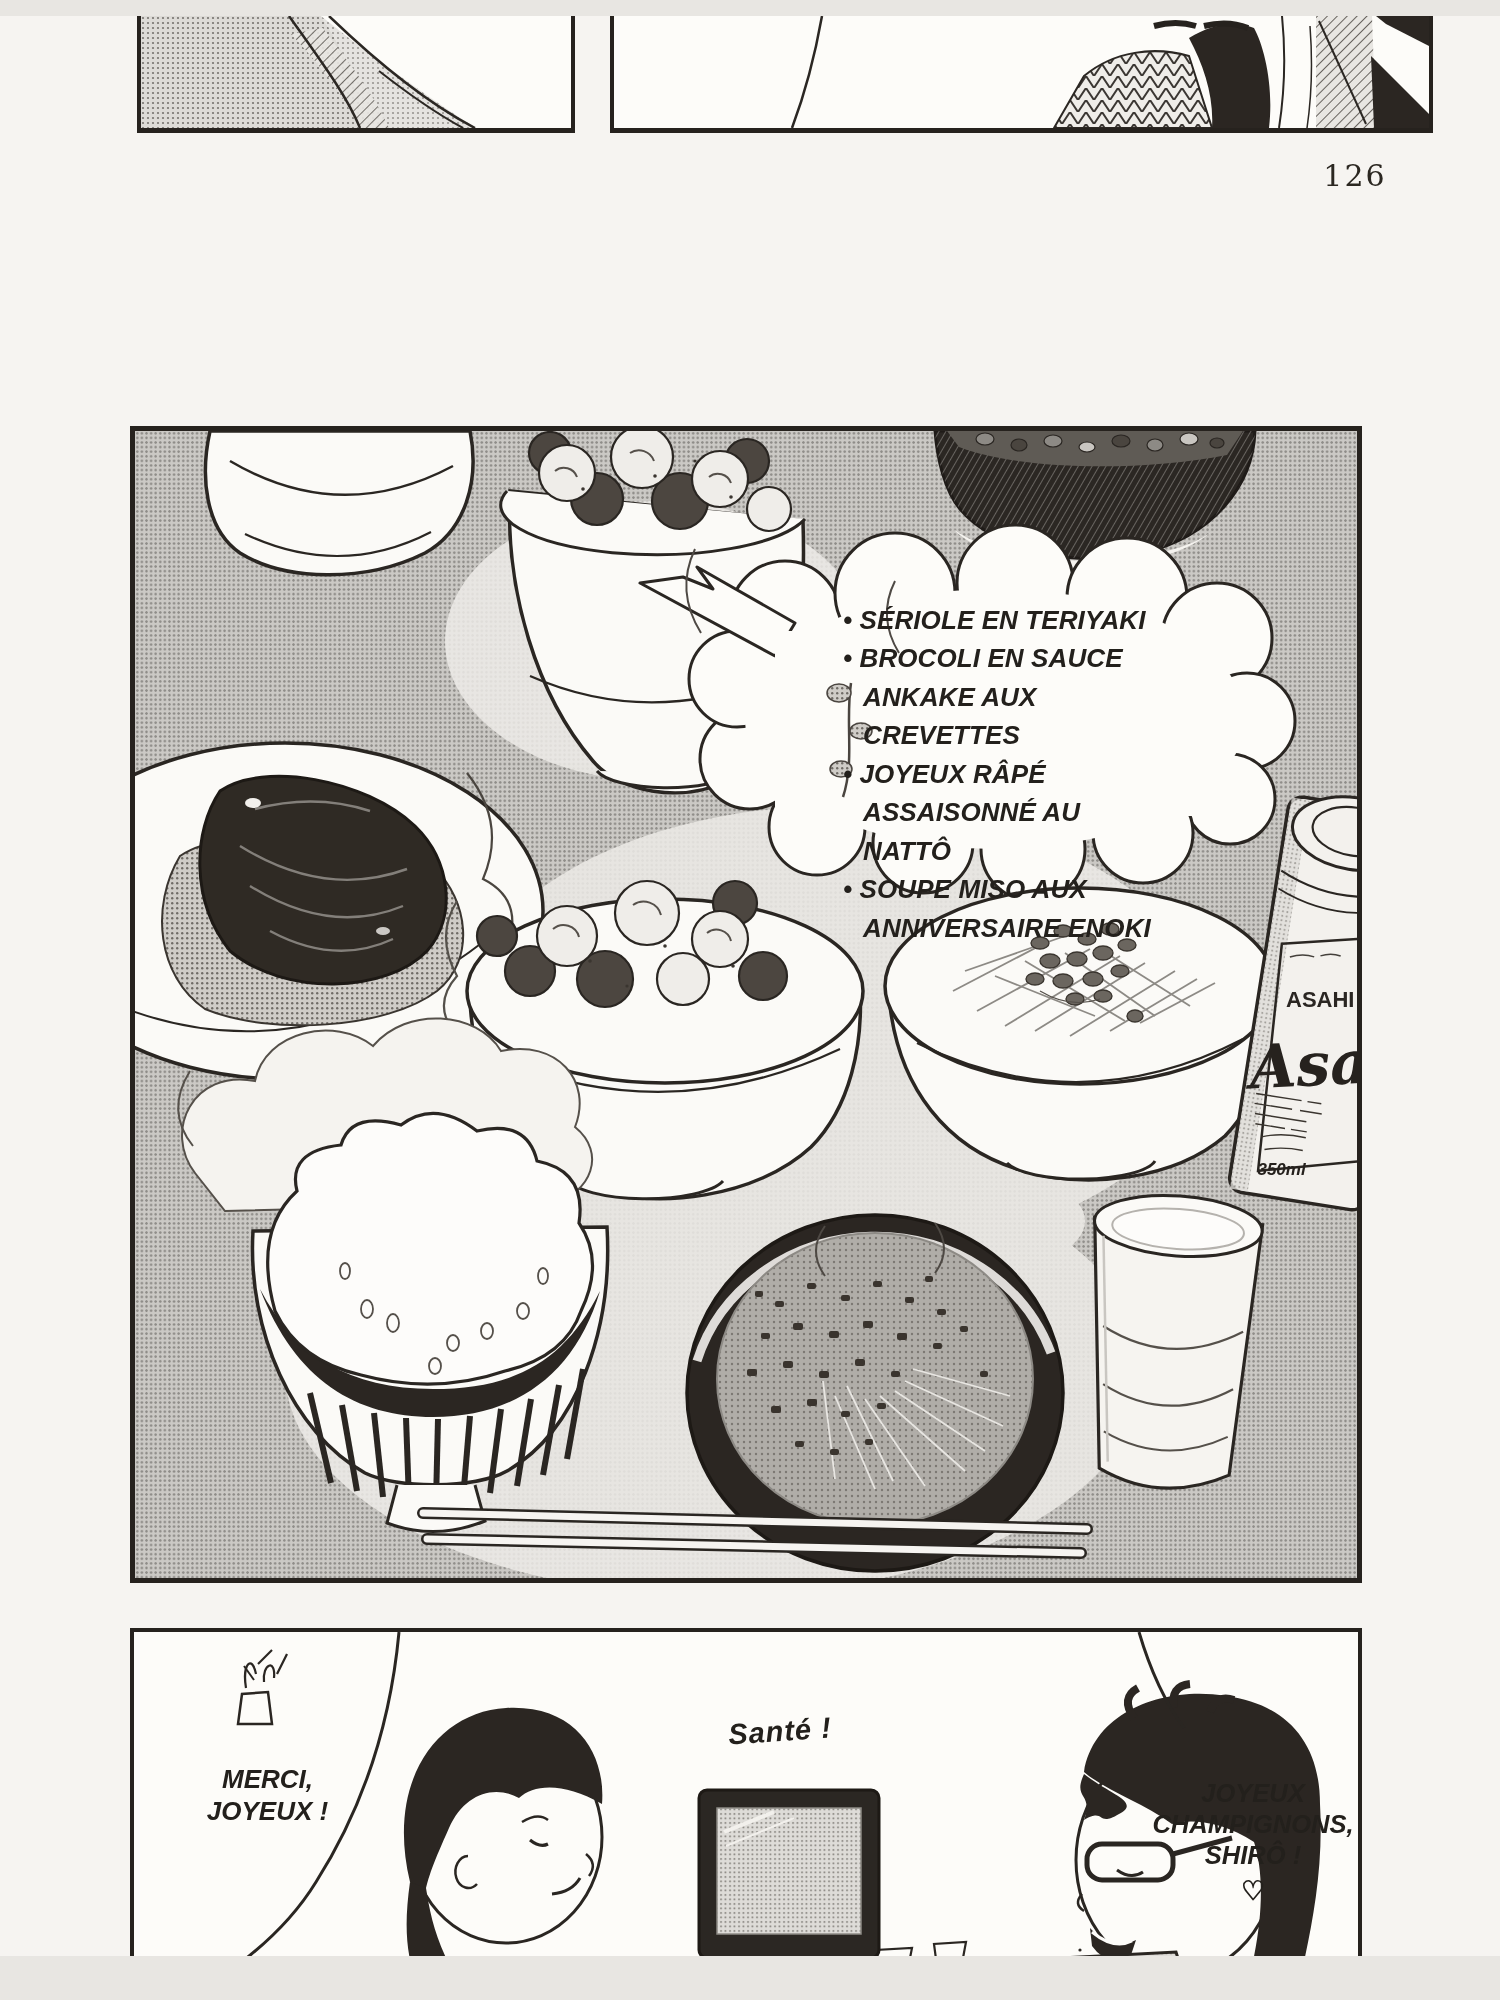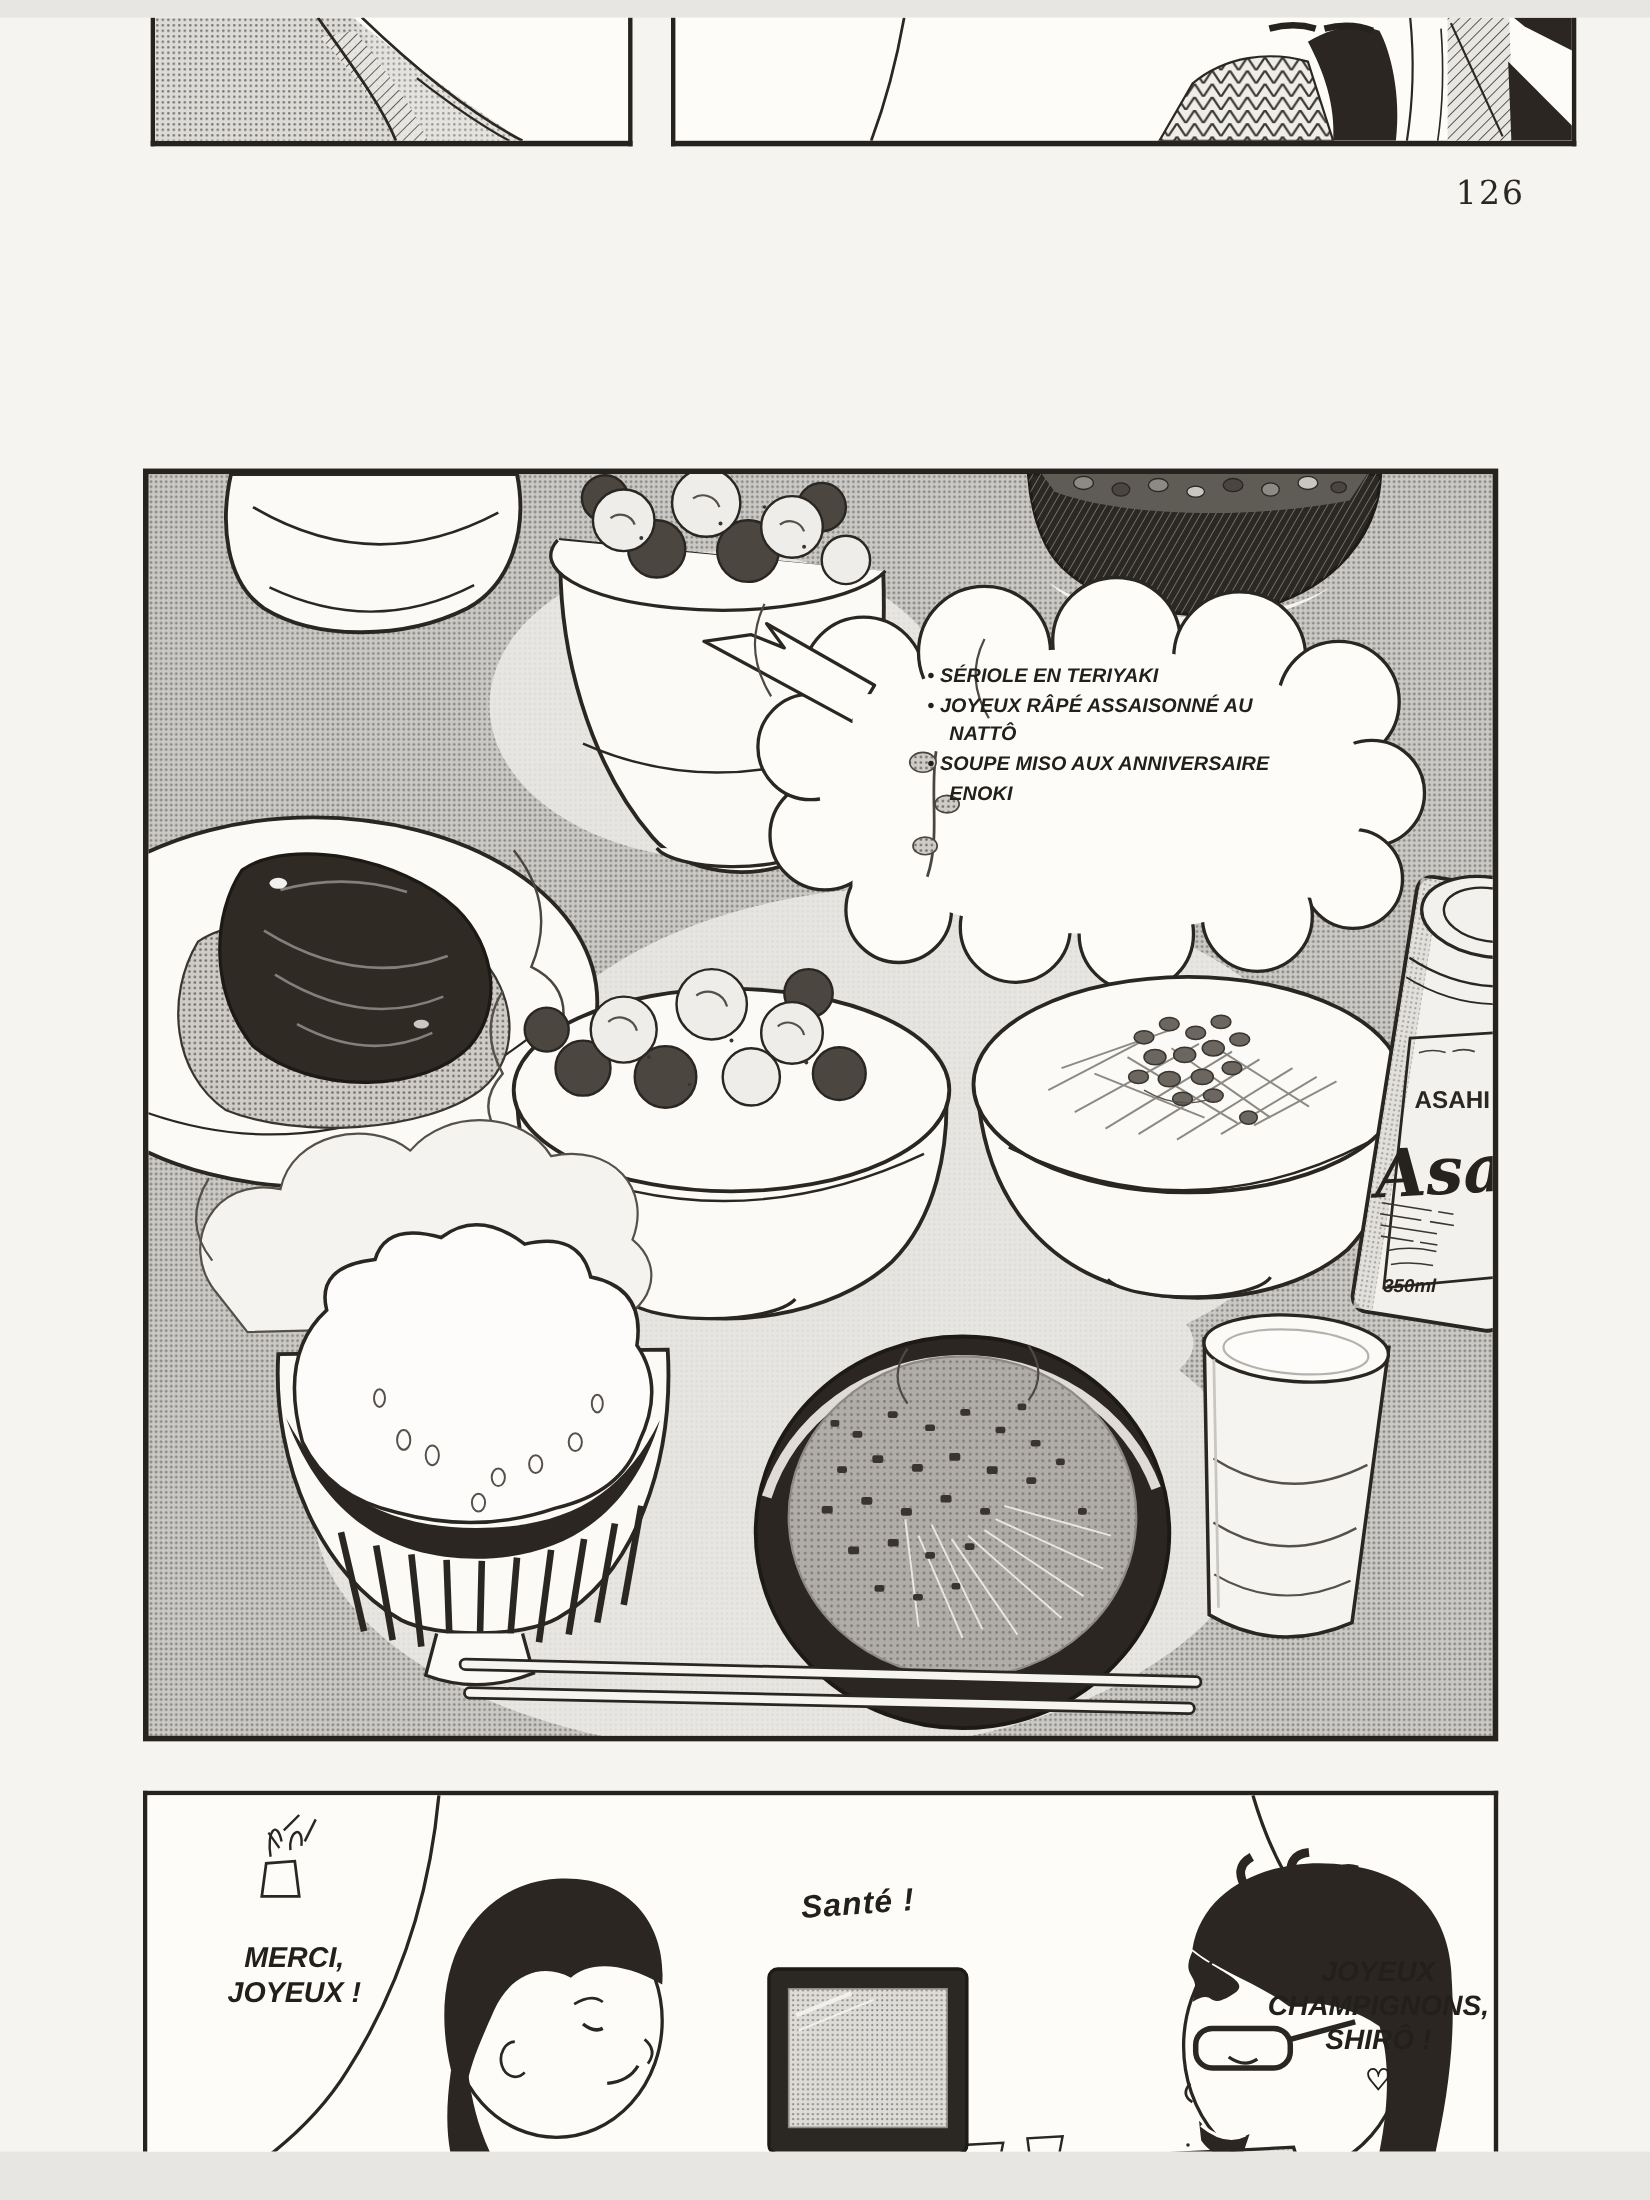--- a/index.html
+++ b/index.html
@@ -30,21 +30,21 @@
   .panel-middle { left:130px; top:410px; width:1232px; height:1157px;
     border:5px solid #26221e;
     background-color:#cbc9c5;
     background-image:radial-gradient(circle, #8f8d89 1.1px, transparent 1.4px);
     background-size:4.6px 4.6px; }
 
   .panel-bottom { left:130px; top:1612px; width:1232px; height:388px;
     border:4px solid #26221e; border-bottom:none; }
 
   .manga-text { position:absolute; font-weight:bold; font-style:italic; color:#23201c; }
-  .menu-text  { left:708px; top:170px; width:332px; font-size:18px; line-height:1.48; letter-spacing:0.1px; }
+  .menu-text  { left:708px; top:170px; width:332px; font-size:26px; line-height:1.48; letter-spacing:0.1px; }
   .menu-text .menu-item { padding-left:20px; text-indent:-20px; }
   .dialogue   { text-align:center; line-height:1.22; }
   .merci  { left:36px;  top:132px; width:195px; font-size:26px; }
   .sante  { left:556px; top:82px;  width:180px; font-size:29px; transform:rotate(-4deg); letter-spacing:1px; }
   .joyeux { left:1012px; top:146px; width:214px; font-size:25.5px; }
   .joyeux .heart { font-size:27px; font-style:normal; margin-top:4px; }
 </style>
 </head>
 <body>
 
@@ -407,20 +407,21 @@
         <path d="M292,1108 L946,1122" stroke="#2a2622" stroke-width="12" stroke-linecap="round"></path>
         <path d="M292,1108 L946,1122" stroke="#f6f4f1" stroke-width="7" stroke-linecap="round"></path>
       </g>
 
       <path d="M560,118 Q540,160 566,202" fill="none" stroke="#4e4944" stroke-width="2"></path>
       <path d="M760,150 Q742,186 764,222" fill="none" stroke="#4e4944" stroke-width="2"></path>
     </svg>
 
     <div class="manga-text menu-text">
       <div class="menu-item">• SÉRIOLE EN TERIYAKI</div>
+      <div class="menu-item">• BROCOLI EN SAUCE ANKAKE AUX CREVETTES</div>
       <div class="menu-item">• JOYEUX RÂPÉ ASSAISONNÉ AU NATTÔ</div>
       <div class="menu-item">• SOUPE MISO AUX ANNIVERSAIRE ENOKI</div>
     </div>
   </div>
 
   <div class="panel panel-bottom">
     <svg width="1224" height="384" viewBox="0 0 1224 384">
 
       <g>
         <path d="M265,0 Q252,140 182,250 Q150,302 90,342 L0,342 L0,0 Z" fill="#fdfcf9"></path>

